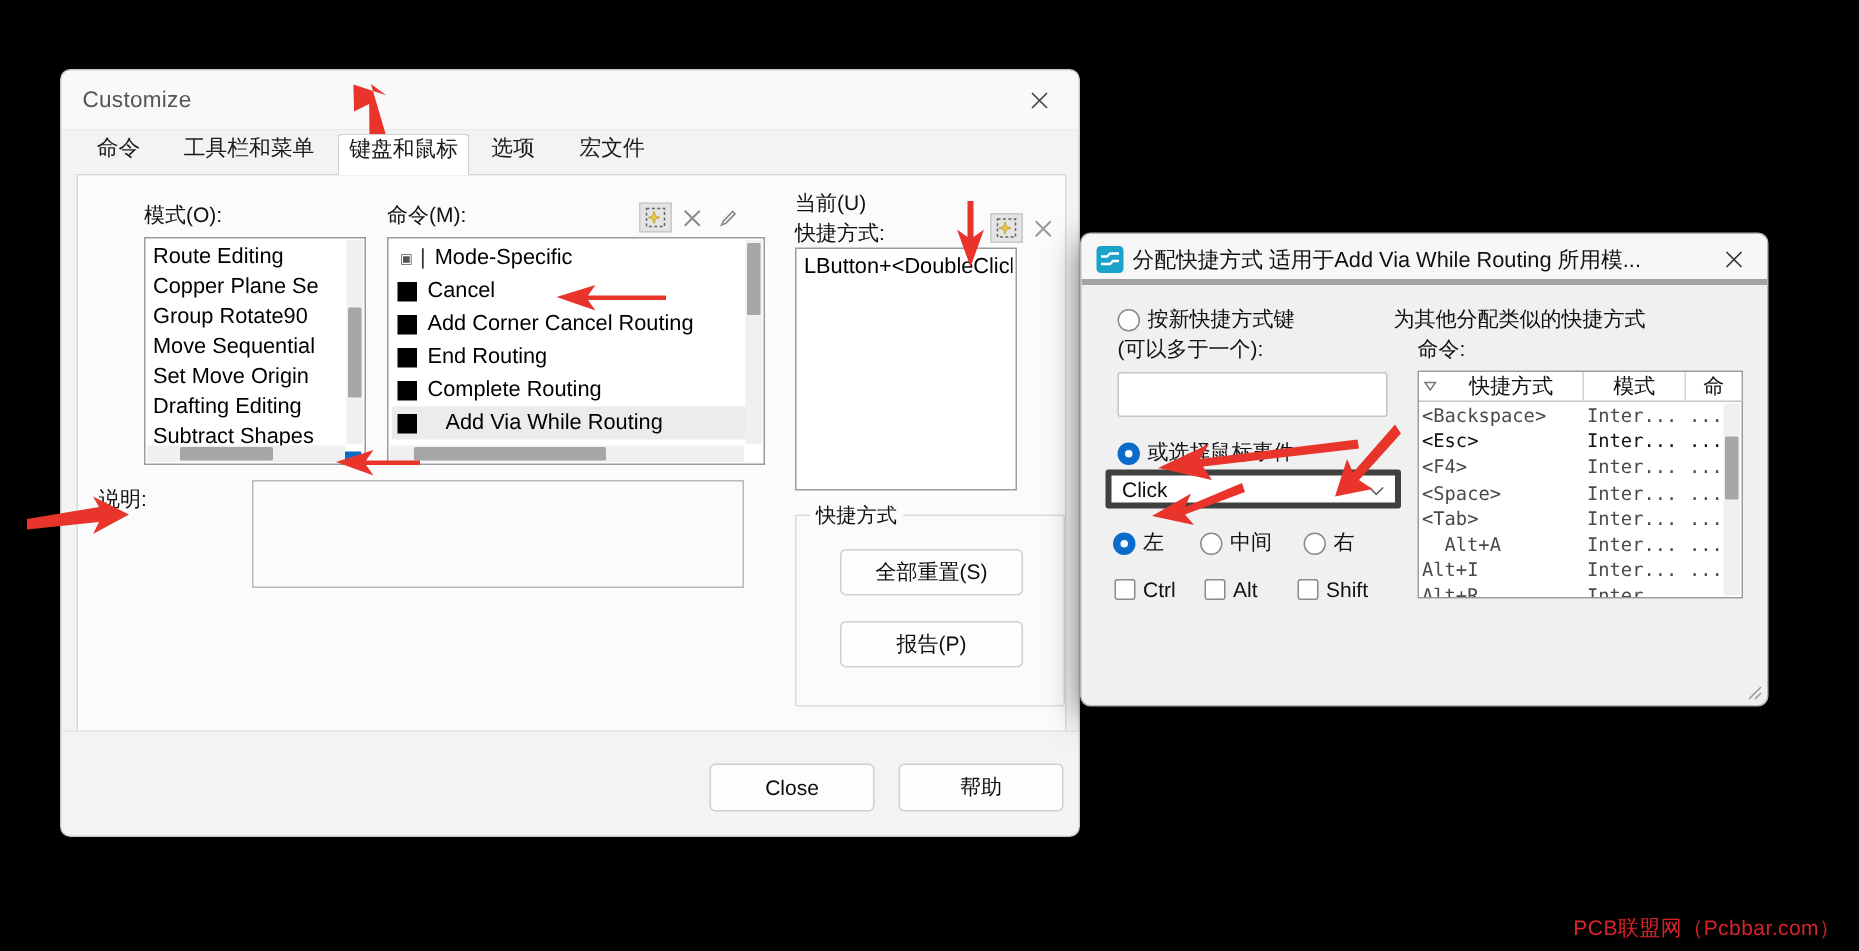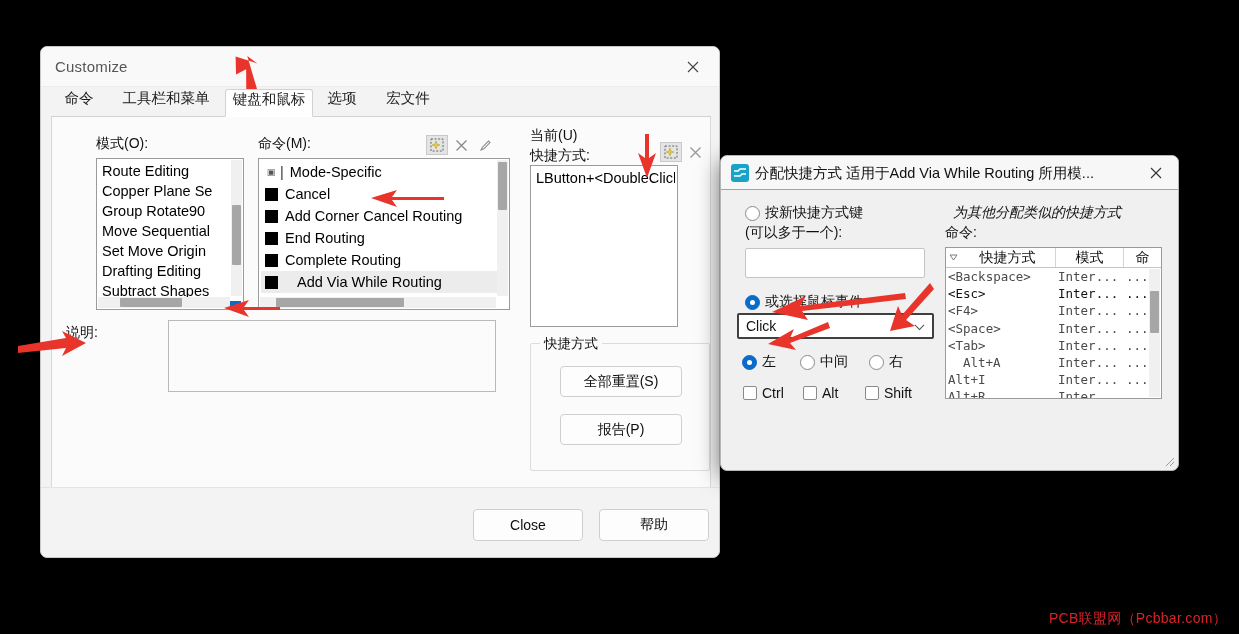--- a/index.html
+++ b/index.html
@@ -117,21 +117,21 @@
     position: absolute; left: 0; bottom: 0; width: 680px; height: 70px;
     background: #f3f3f3; border-top: 1px solid #e4e4e4;
   }
 
   
   #assign-dialog {
     position: absolute; left: 720px; top: 155px; width: 459px; height: 316px;
     background: #f0f0f0; border: 1px solid #b5b5b5; border-radius: 7px;
     box-shadow: 0 6px 22px rgba(0,0,0,0.55); overflow: hidden;
   }
-  #assign-titlebar { position: relative; height: 34px; background: #f7f7f7; border-bottom: 1px solid #a3a3a3; }
+  #assign-titlebar { position: relative; height: 34px; background: #f7f7f7; border-bottom: 4px solid #a3a3a3; }
   #assign-appicon {
     position:absolute; left: 10px; top: 8px; width: 18px; height: 18px;
     background: #1aa3c8; border-radius: 3px;
     display:flex; align-items:center; justify-content:center;
   }
   #assign-title {
     position:absolute; left: 34px; top: 8px; right: 44px;
     font-size: 14.5px; color: #111; white-space: nowrap; overflow: hidden;
   }
   #assign-close {
@@ -149,21 +149,21 @@
   .cb {
     width: 14px; height: 14px; border: 1.5px solid #8a8a8a; background: #fff;
     border-radius: 2px; flex:none;
   }
   .opt { position:absolute; display:flex; align-items:center; gap:5px; font-size:14px; color:#111; cursor:pointer; }
 
   #key-input {
     position: absolute; background: #fff; border: 1px solid #c4c4c4; border-radius: 2px;
   }
   #mouse-select {
-    position: absolute; background: #fff; border: 2px solid #404040; border-radius: 2px;
+    position: absolute; background: #fff; border: 4px solid #404040; border-radius: 2px;
     display: flex; align-items: center; cursor: pointer;
   }
   #mouse-select .val { font-size: 14px; color: #111; padding-left: 7px; }
   #mouse-select .chev { position:absolute; right: 9px; top: 50%; transform: translateY(-60%) rotate(45deg);
     width: 7px; height: 7px; border-right: 1.6px solid #555; border-bottom: 1.6px solid #555; }
 
   
   #grid { position: absolute; background: #fff; border: 1px solid #9b9b9b; overflow: hidden; }
   #grid-head { display: flex; height: 20px; background: #fff; border-bottom: 1px solid #c5c5c5; }
   .gh {
@@ -395,21 +395,21 @@
     </div>
     <div class="opt" style="left:82px; top:229px;">
       <span class="cb"></span>
       <span>Alt</span>
     </div>
     <div class="opt" style="left:144px; top:229px;">
       <span class="cb"></span>
       <span>Shift</span>
     </div>
 
-    <div class="ag-label" style="left:232px; top:48px;font-style:italic;">为其他分配类似的快捷方式</div>
+    <div class="ag-label" style="left:208px; top:48px;">为其他分配类似的快捷方式</div>
     <div class="ag-label" style="left:224px; top:68px;">命令:</div>
 
     <div id="grid" style="left:224px; top:91px; width:217px; height:152px;">
       <div id="grid-head">
         <div class="gh" style="width:14px;border-right:none;">
           <svg width="9" height="8" viewBox="0 0 9 8">
             <path d="M1 1 L8 1 L4.5 6 Z" fill="none" stroke="#7a7a7a" stroke-width="1"></path>
           </svg>
         </div>
         <div class="gh" style="width:96px;">快捷方式</div>

